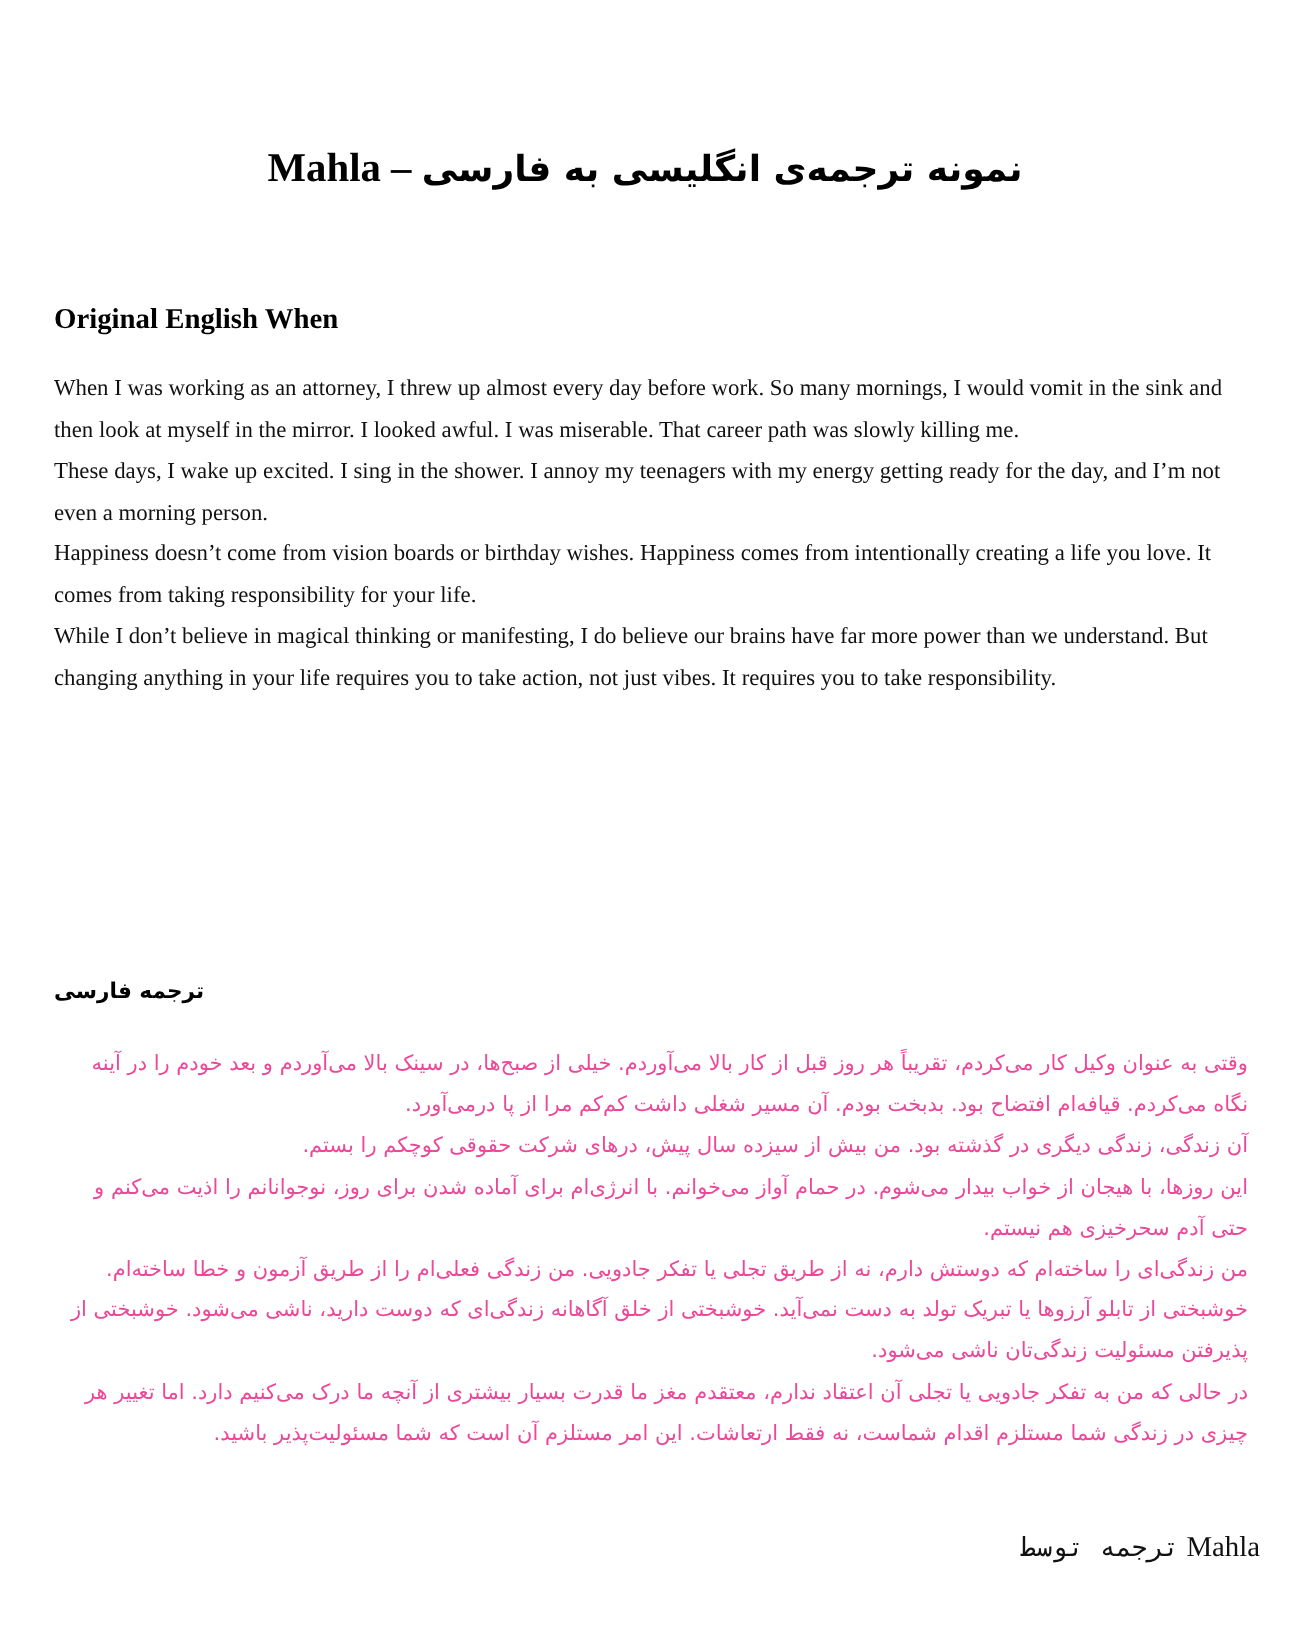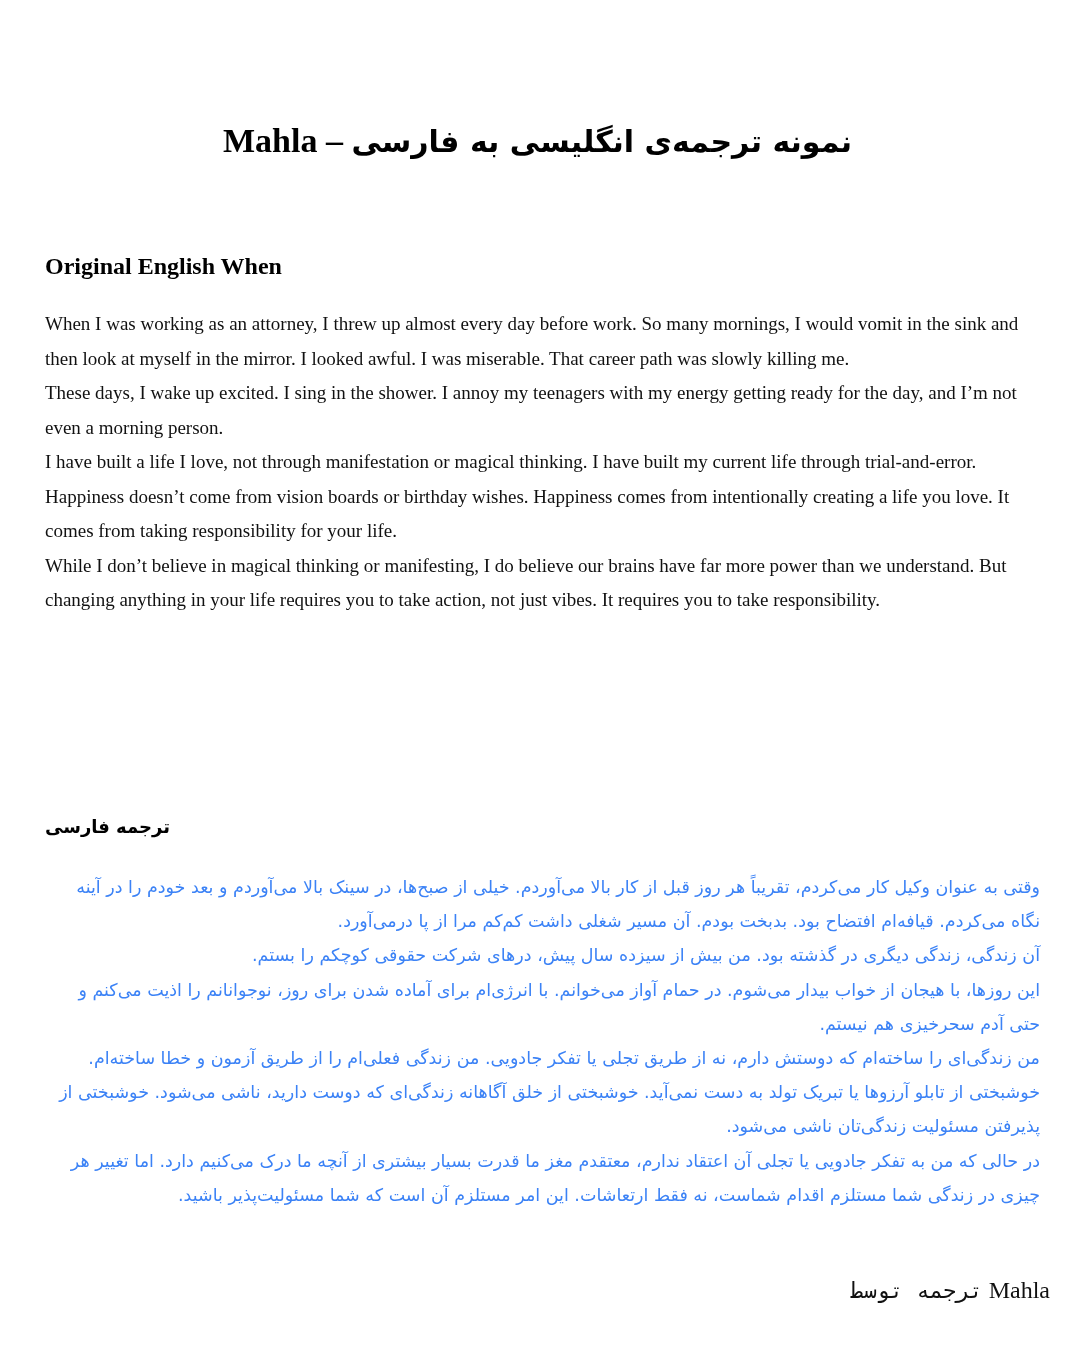--- a/index.html
+++ b/index.html
@@ -67,21 +67,21 @@
     .persian-body {
       position: absolute;
       top: 870px;
       left: 45px;
       width: 995px;
       direction: rtl;
       text-align: right;
       font-family: "DejaVu Sans", sans-serif;
       font-size: 17.5px;
       line-height: 34.2px;
-      color: #3b82f6;
+      color: #ec4899;
     }
     .persian-body p {
       margin: 0;
     }
     .translator-credit {
       position: absolute;
       top: 1274px;
       right: 25px;
       font-family: "Liberation Serif", "DejaVu Serif", serif;
       font-size: 24px;
@@ -99,21 +99,20 @@
 
 <div class="page-title">
   <span>Mahla</span><span> – </span><span class="persian" dir="rtl">نمونه ترجمه‌ی انگلیسی به فارسی</span>
 </div>
 
 <div class="section-heading-en">Original English When</div>
 
 <div class="english-body">
   <p>When I was working as an attorney, I threw up almost every day before work. So many mornings, I would vomit in the sink and then look at myself in the mirror. I looked awful. I was miserable. That career path was slowly killing me.</p>
   <p>These days, I wake up excited. I sing in the shower. I annoy my teenagers with my energy getting ready for the day, and I’m not even a morning person.</p>
-  <p>I have built a life I love, not through manifestation or magical thinking. I have built my current life through trial-and-error.</p>
   <p>Happiness doesn’t come from vision boards or birthday wishes. Happiness comes from intentionally creating a life you love. It comes from taking responsibility for your life.</p>
   <p>While I don’t believe in magical thinking or manifesting, I do believe our brains have far more power than we understand. But changing anything in your life requires you to take action, not just vibes. It requires you to take responsibility.</p>
 </div>
 
 <div class="section-heading-fa">ترجمه فارسی</div>
 
 <div class="persian-body">
   <p>وقتی به عنوان وکیل کار می‌کردم، تقریباً هر روز قبل از کار بالا می‌آوردم. خیلی از صبح‌ها، در سینک بالا می‌آوردم و بعد خودم را در آینه نگاه می‌کردم. قیافه‌ام افتضاح بود. بدبخت بودم. آن مسیر شغلی داشت کم‌کم مرا از پا درمی‌آورد.</p>
   <p>آن زندگی، زندگی دیگری در گذشته بود. من بیش از سیزده سال پیش، درهای شرکت حقوقی کوچکم را بستم.</p>
   <p>این روزها، با هیجان از خواب بیدار می‌شوم. در حمام آواز می‌خوانم. با انرژی‌ام برای آماده شدن برای روز، نوجوانانم را اذیت می‌کنم و حتی آدم سحرخیزی هم نیستم.</p>

